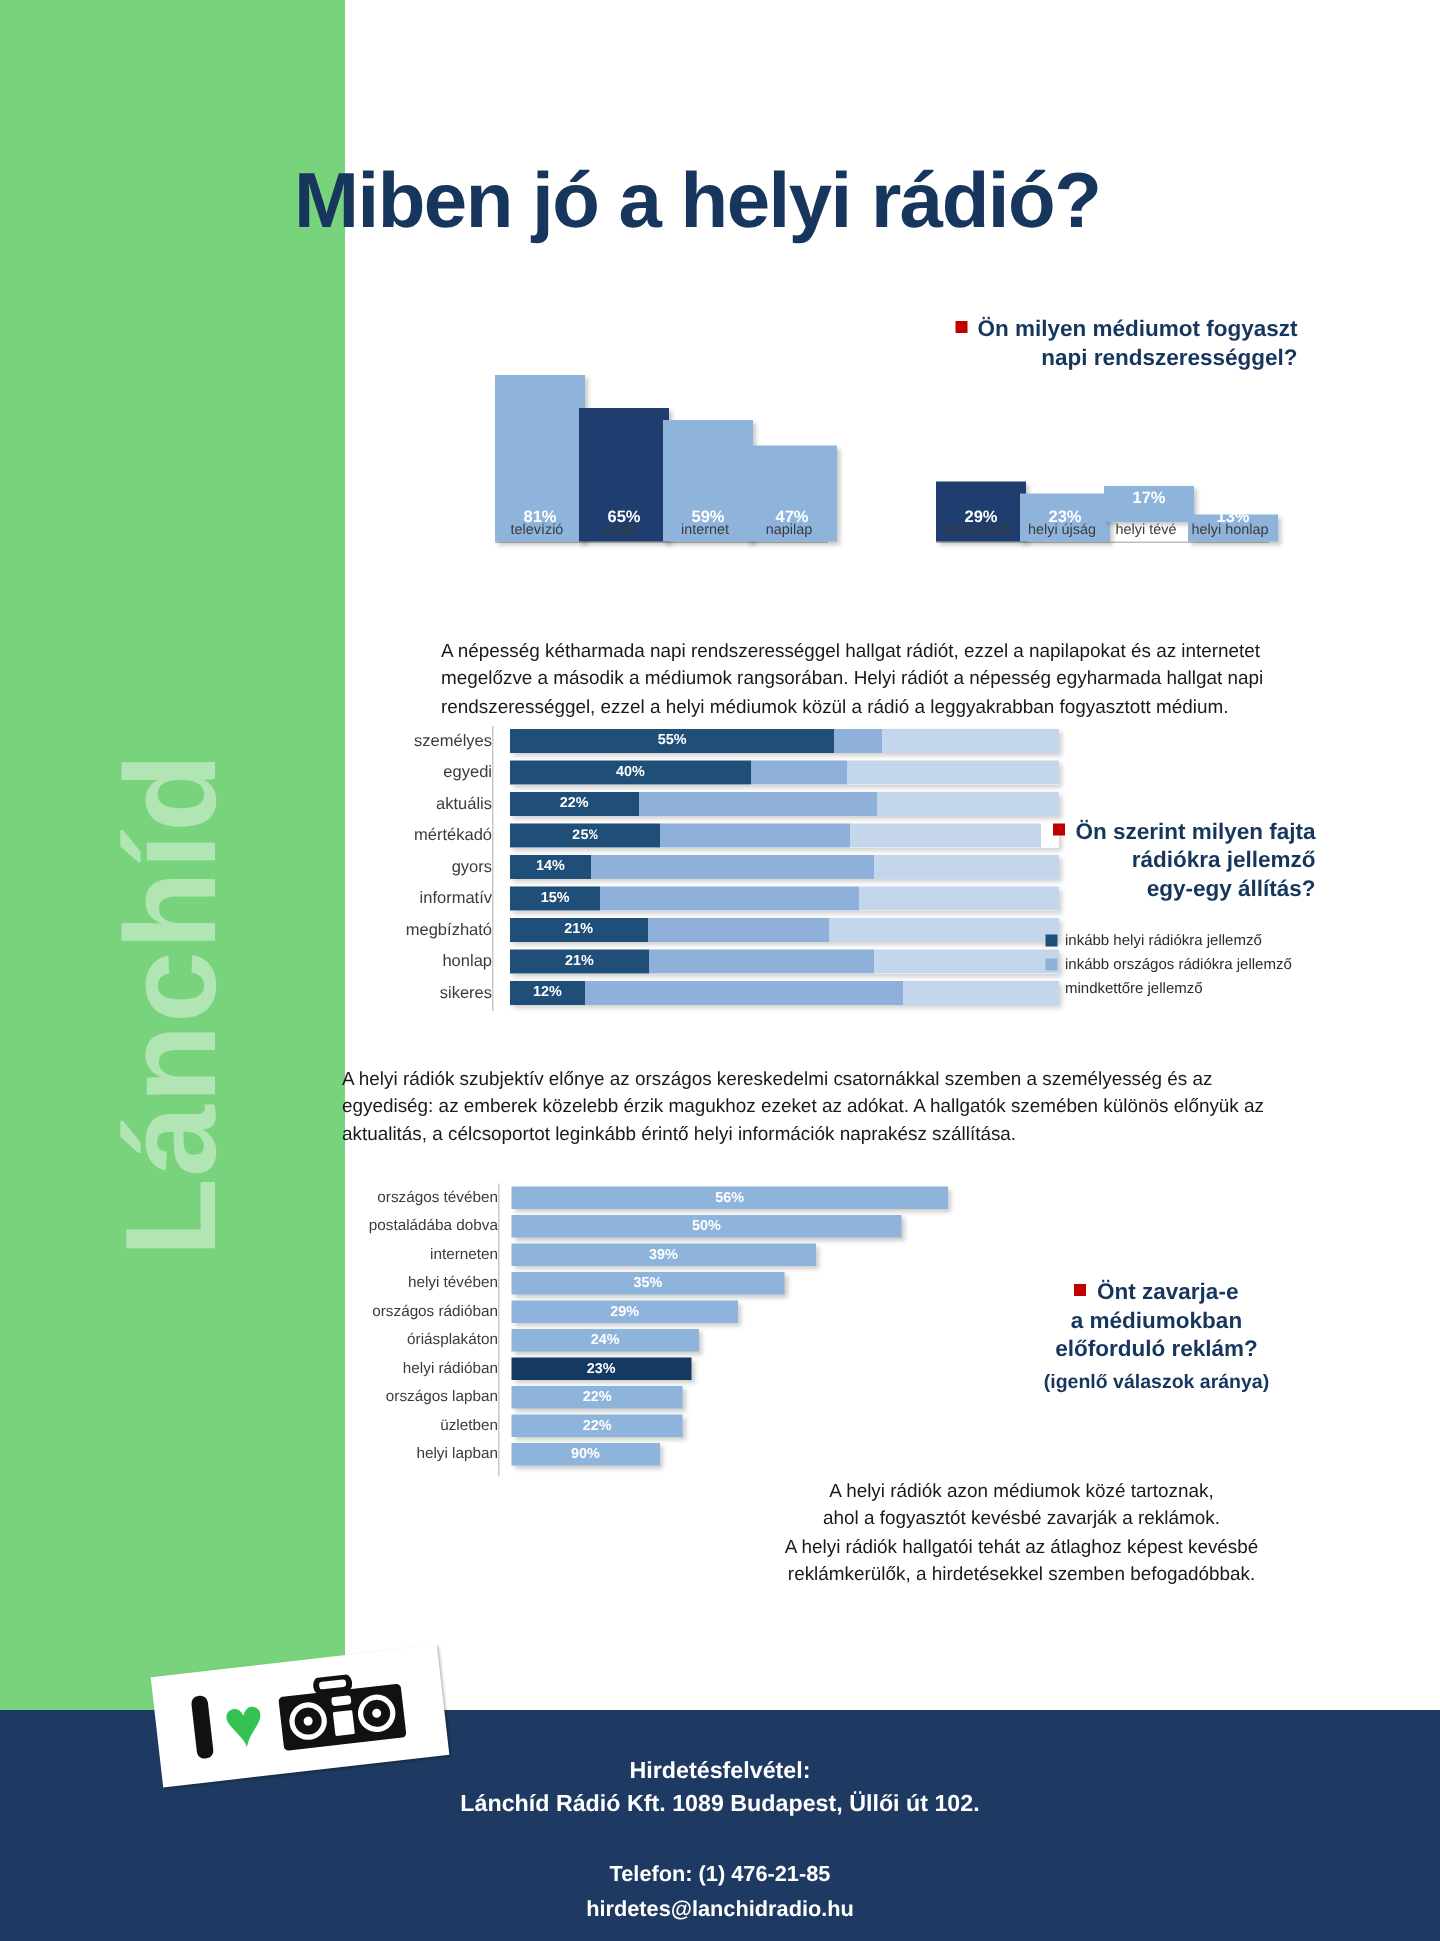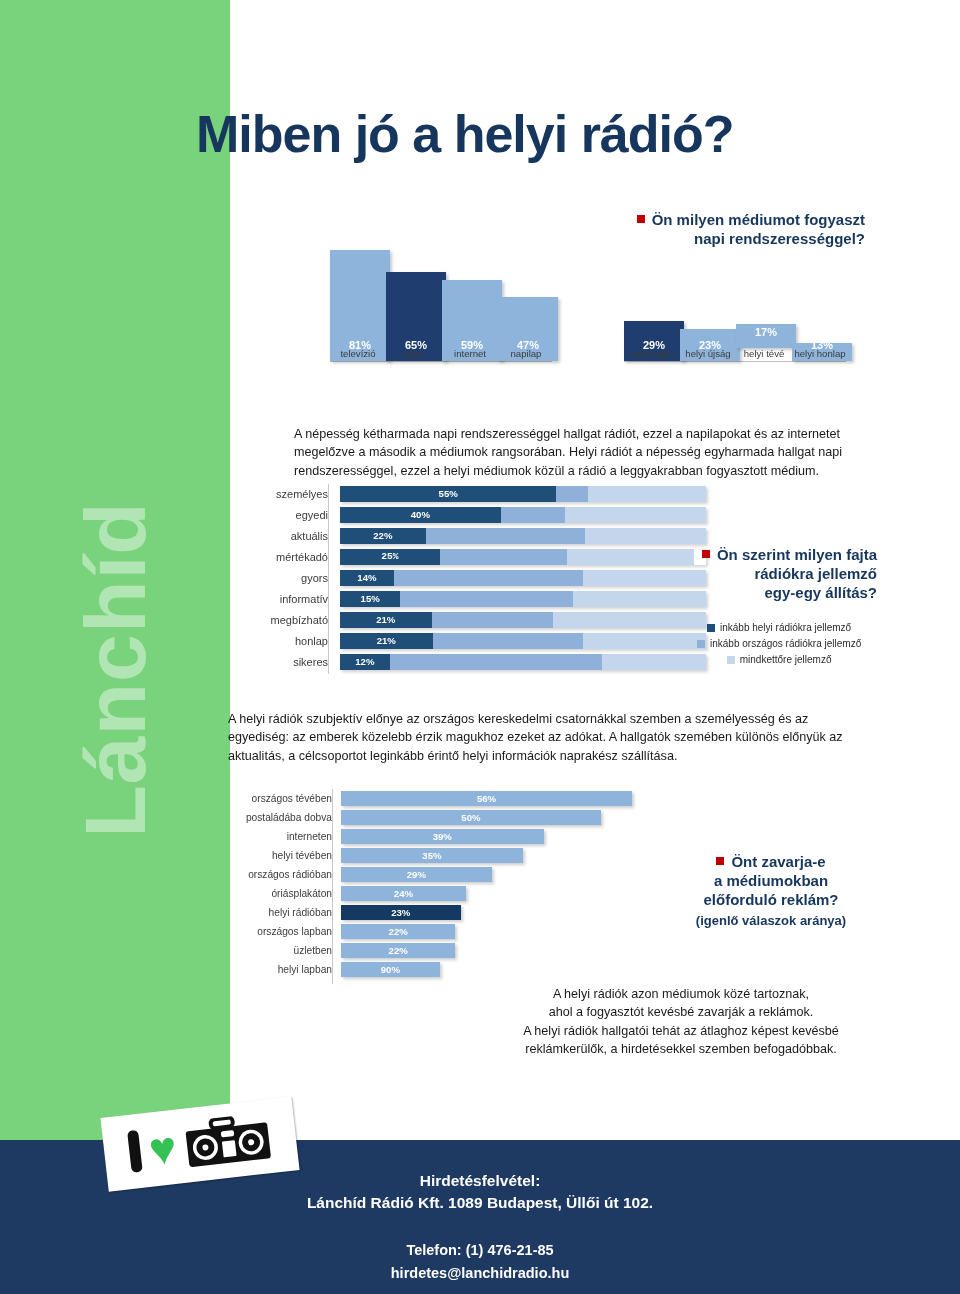--- a/index.html
+++ b/index.html
@@ -193,21 +193,21 @@
 
   
   .legend2 {
     position: absolute;
     left: 697px;
     top: 620px;
     font-size: 10px;
     color: #2b2b2b;
     line-height: 1.62;
   }
-  .legend2 div { white-space: nowrap; text-align: center; }
+  .legend2 div { white-space: nowrap; }
   .lg-sw {
     display: inline-block;
     width: 8px; height: 8px;
     margin-right: 5px;
     vertical-align: -1px;
   }
 
   
   #chart3 {
     position: absolute;

